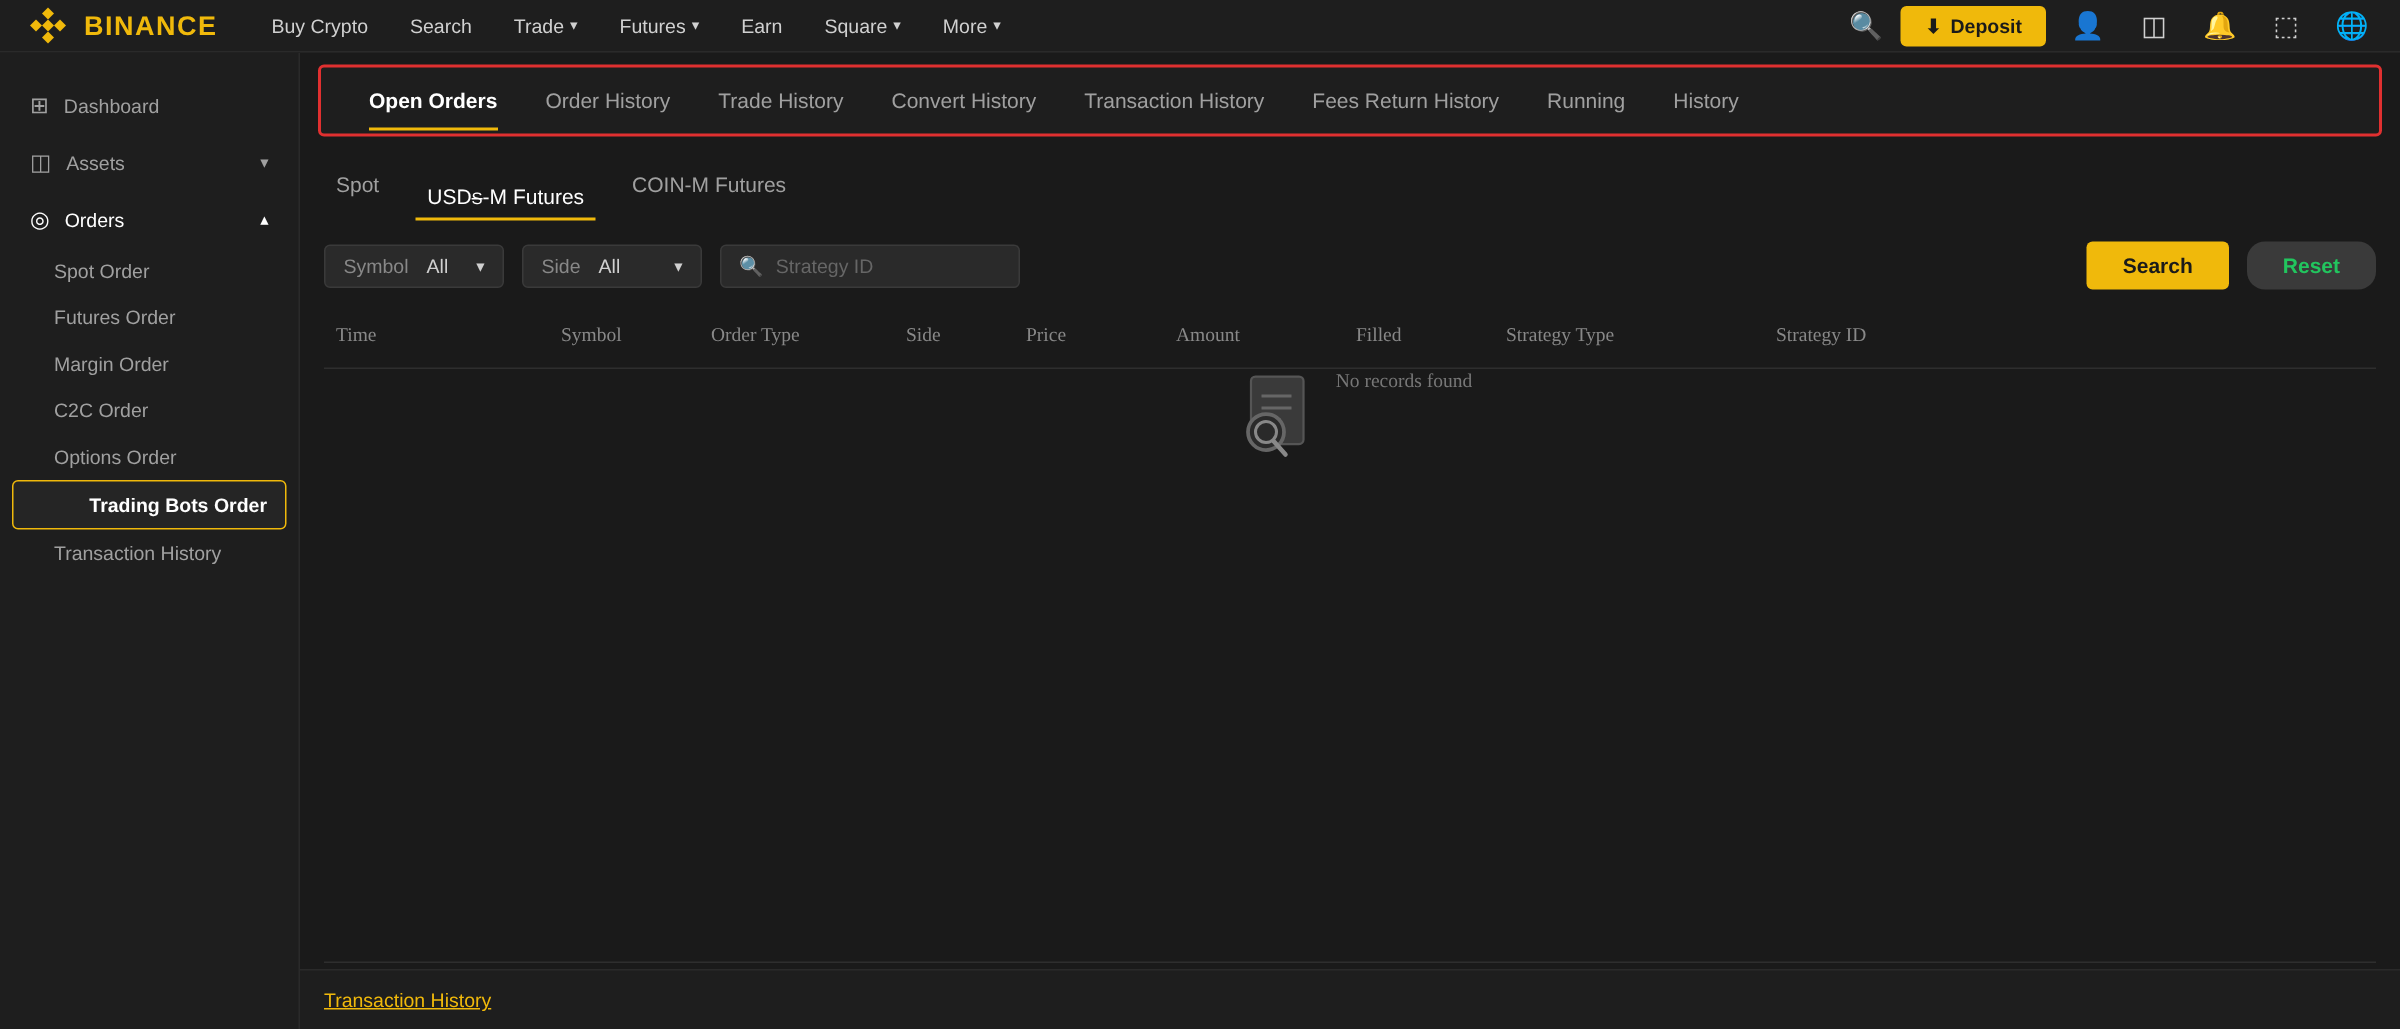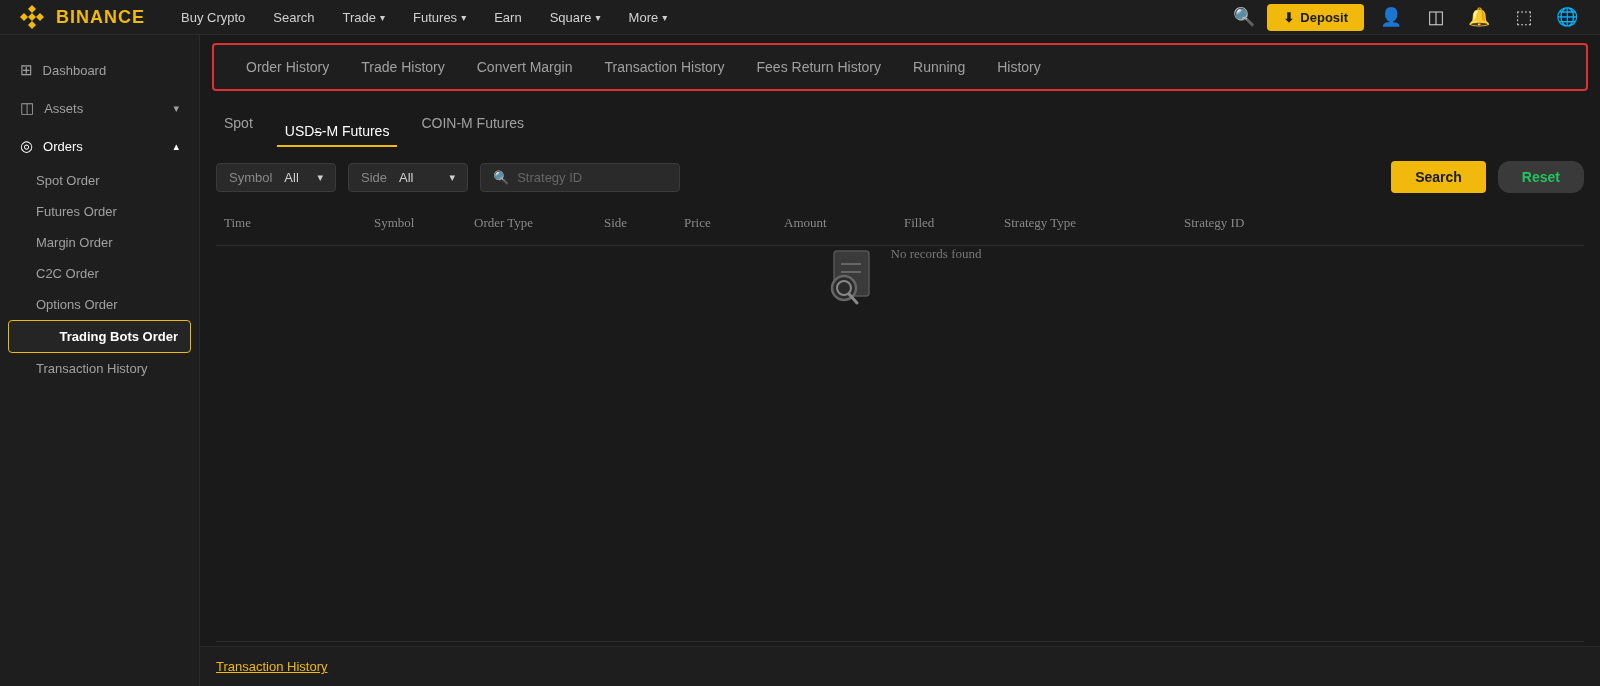--- a/index.html
+++ b/index.html
@@ -385,28 +385,31 @@
     <div class="sidebar-sub-item">Margin Order</div>
     <div class="sidebar-sub-item">C2C Order</div>
     <div class="sidebar-sub-item">Options Order</div>
     <div class="sidebar-sub-item active">Trading Bots Order</div>
     <div class="sidebar-sub-item">Transaction History</div>
   </div>
 
   <div class="content">
 
     <div class="tab-bar">
+      <div class="tab-item active">
+        <span>Open Orders</span>
+      </div>
       <div class="tab-item">
         <span>Order History</span>
       </div>
       <div class="tab-item">
         <span>Trade History</span>
       </div>
       <div class="tab-item">
-        <span>Convert Margin</span>
+        <span>Convert History</span>
       </div>
       <div class="tab-item">
         <span>Transaction History</span>
       </div>
       <div class="tab-item">
         <span>Fees Return History</span>
       </div>
       <div class="tab-item">
         <span>Running</span>
       </div>

